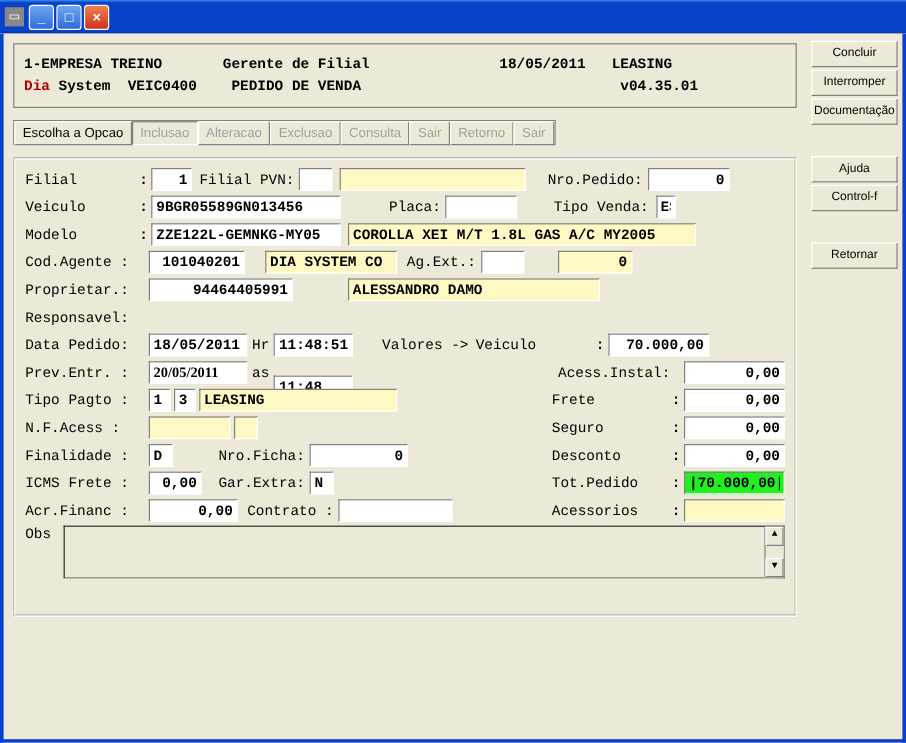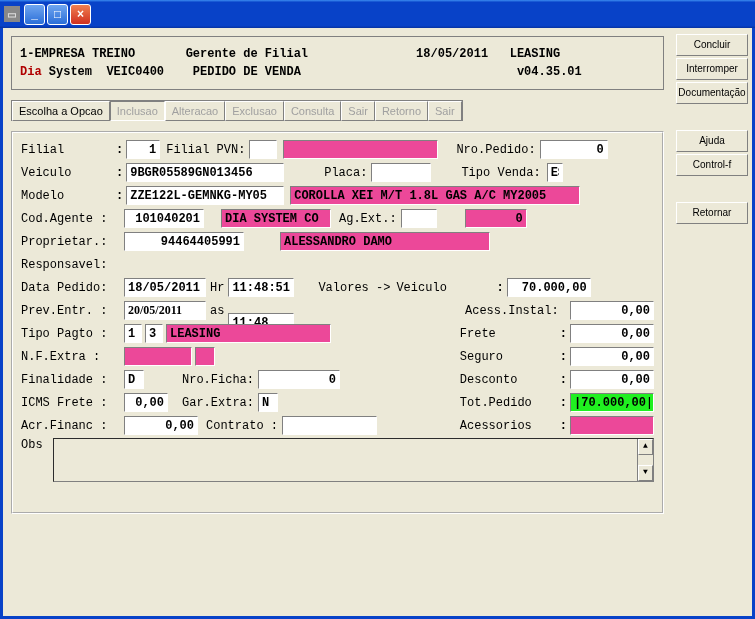--- a/index.html
+++ b/index.html
@@ -132,21 +132,21 @@
   font-family: "Courier New", monospace;
   font-size: 12px;
   font-weight: bold;
   border: 1px solid #808080;
   border-right-color: #fff;
   border-bottom-color: #fff;
   background: #fff;
   padding: 1px 3px;
   height: 19px;
 }
-.fld.ro { background: #ec4899; }
+.fld.ro { background: #fef9c3; }
 .fld.r { text-align: right; }
 .fld.hi { background: #20f020; }
 .obs-box {
   border: 1px inset #808080;
   background: #ece9d8;
   height: 44px;
   flex: 1;
   margin-left: 4px;
   position: relative;
 }
@@ -238,21 +238,21 @@
         <input class="fld ro" style="width: 110px; margin-left: 17px;" value="DIA SYSTEM CO">
         <span style="width:8px"></span>
         <span class="lbl">Ag.Ext.:</span>
         <input class="fld" style="width: 36px; margin-left: 4px;" value="">
         <input class="fld ro r" style="width: 62px; margin-left: 28px;" value="0">
       </div>
 
       <div class="row">
         <span class="lbl" style="width:100px">Proprietar.:</span>
         <input class="fld r" style="width: 120px; margin-left: 3px;" value="94464405991">
-        <input class="fld ro" style="width: 210px; margin-left: 36px;" value="ALESSANDRO DAMO">
+        <input class="fld ro" style="width: 210px; margin-left: 46px;" value="ALESSANDRO DAMO">
       </div>
 
       <div class="row">
         <span class="lbl" style="width:100px">Responsavel:</span>
       </div>
 
       <div class="row">
         <span class="lbl" style="width:100px">Data Pedido:</span>
         <input class="fld" style="width: 82px; margin-left: 3px;" value="18/05/2011">
         <span class="lbl" style="margin:0 4px">Hr</span>
@@ -280,21 +280,21 @@
         <input class="fld" style="width: 18px; margin-left: 3px;" value="1">
         <input class="fld" style="width: 18px; margin-left: 3px;" value="3">
         <input class="fld ro" style="width: 165px; margin-left: 3px;" value="LEASING">
         <span style="flex:1"></span>
         <span class="lbl" style="width:100px">Frete</span>
           <span class="colon">:</span>
         <input class="fld r" style="width: 84px;" value="0,00">
       </div>
 
       <div class="row">
-        <span class="lbl" style="width:100px">N.F.Extra  :</span>
+        <span class="lbl" style="width:100px">N.F.Acess  :</span>
         <input class="fld ro" style="width: 68px; margin-left: 3px;" value="">
         <input class="fld ro" style="width: 20px; margin-left: 3px;" value="">
         <span style="flex:1"></span>
         <span class="lbl" style="width:100px">Seguro</span>
           <span class="colon">:</span>
         <input class="fld r" style="width: 84px;" value="0,00">
       </div>
 
       <div class="row">
         <span class="lbl" style="width:100px">Finalidade :</span>

